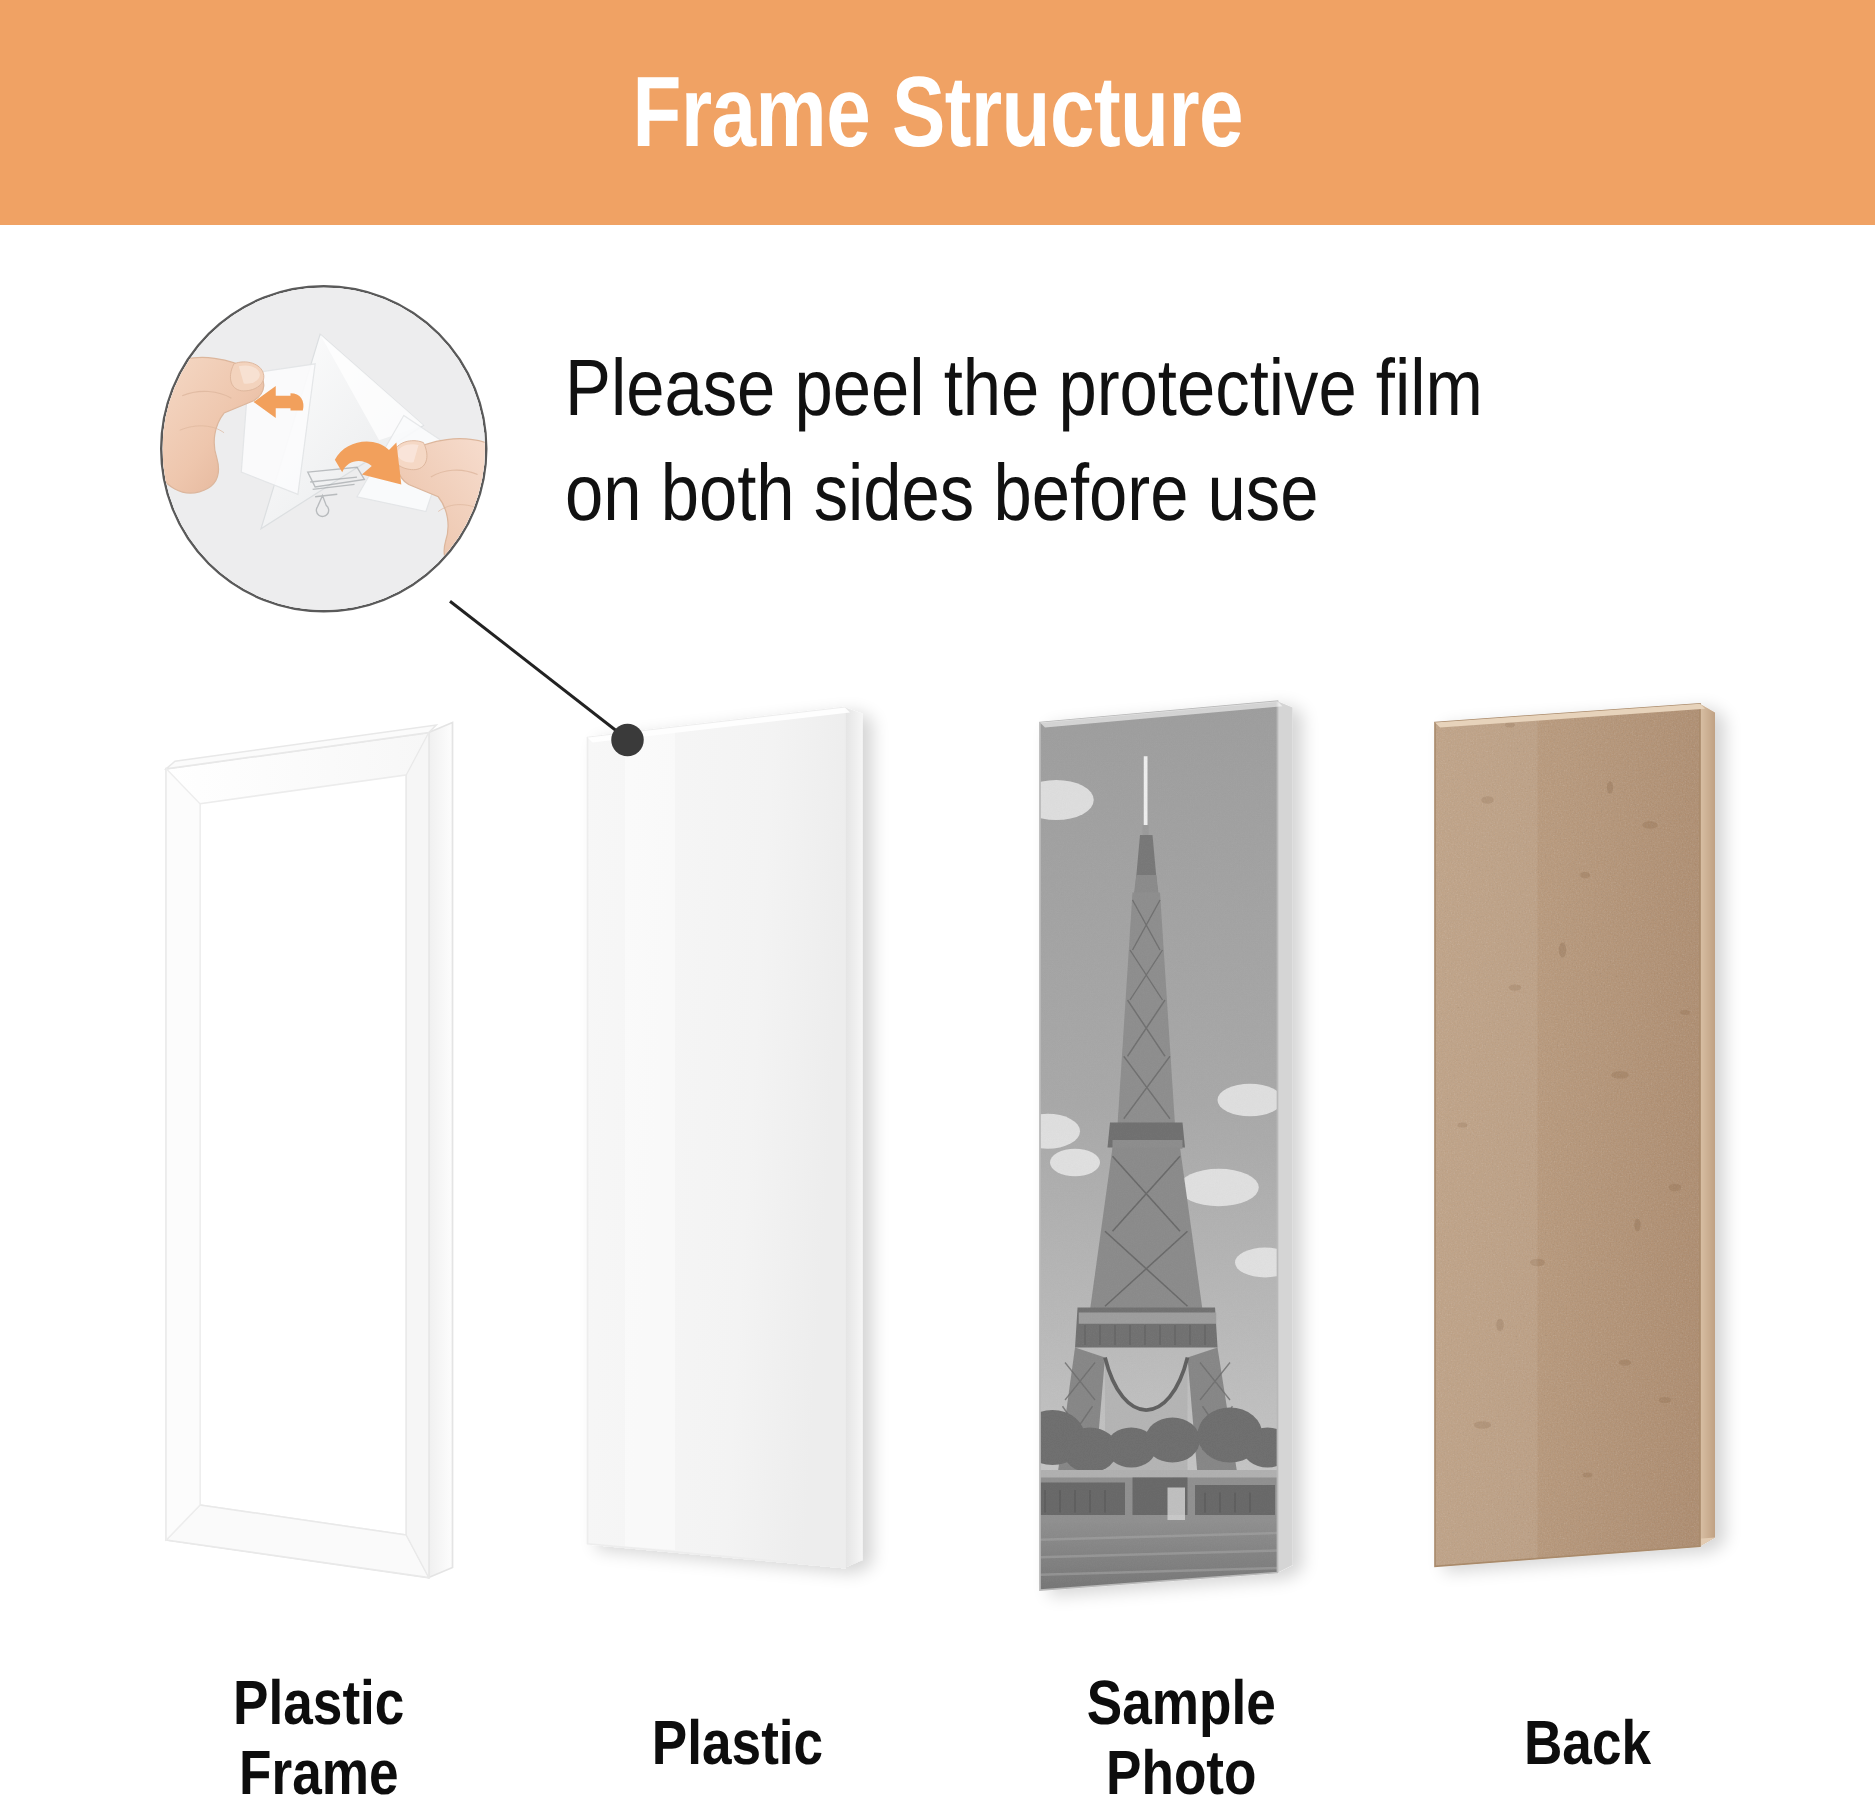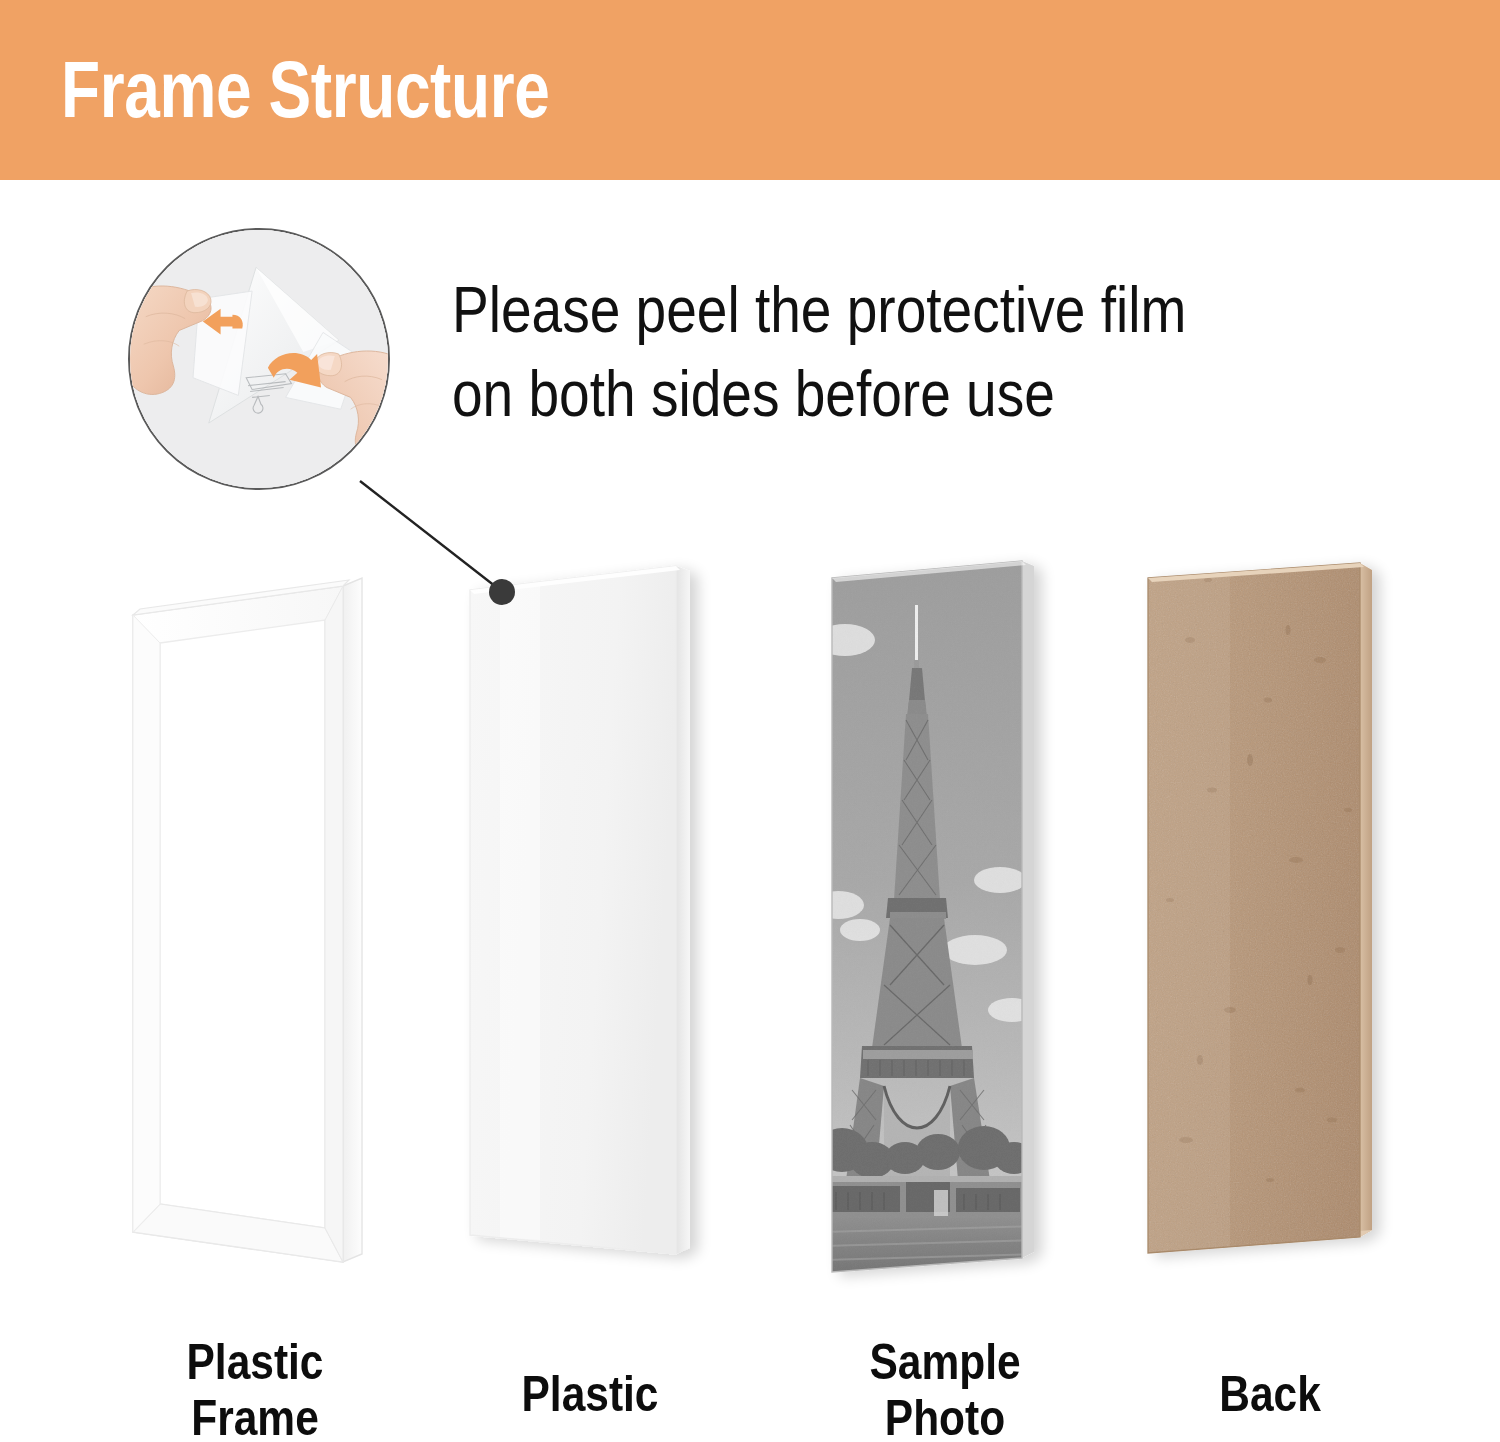--- a/index.html
+++ b/index.html
@@ -9,21 +9,21 @@
     font-family:"Liberation Sans", sans-serif;
     overflow:hidden;
     position:relative;
   }
   #stage{position:relative;width:1500px;height:1442px;background:#fff;}
 
   
   .header{
     position:absolute;left:0;top:0;width:1500px;height:180px;
     background:#f0a264;
-    display:flex;align-items:center;justify-content:flex-start;
+    display:flex;align-items:center;justify-content:center;
   }
   .header-title{
     color:#ffffff;
     font-size:80px;
     font-weight:bold;
     letter-spacing:-0.5px;
     transform:scaleX(0.80);
     transform-origin:center center;
     white-space:nowrap;
     line-height:1;

